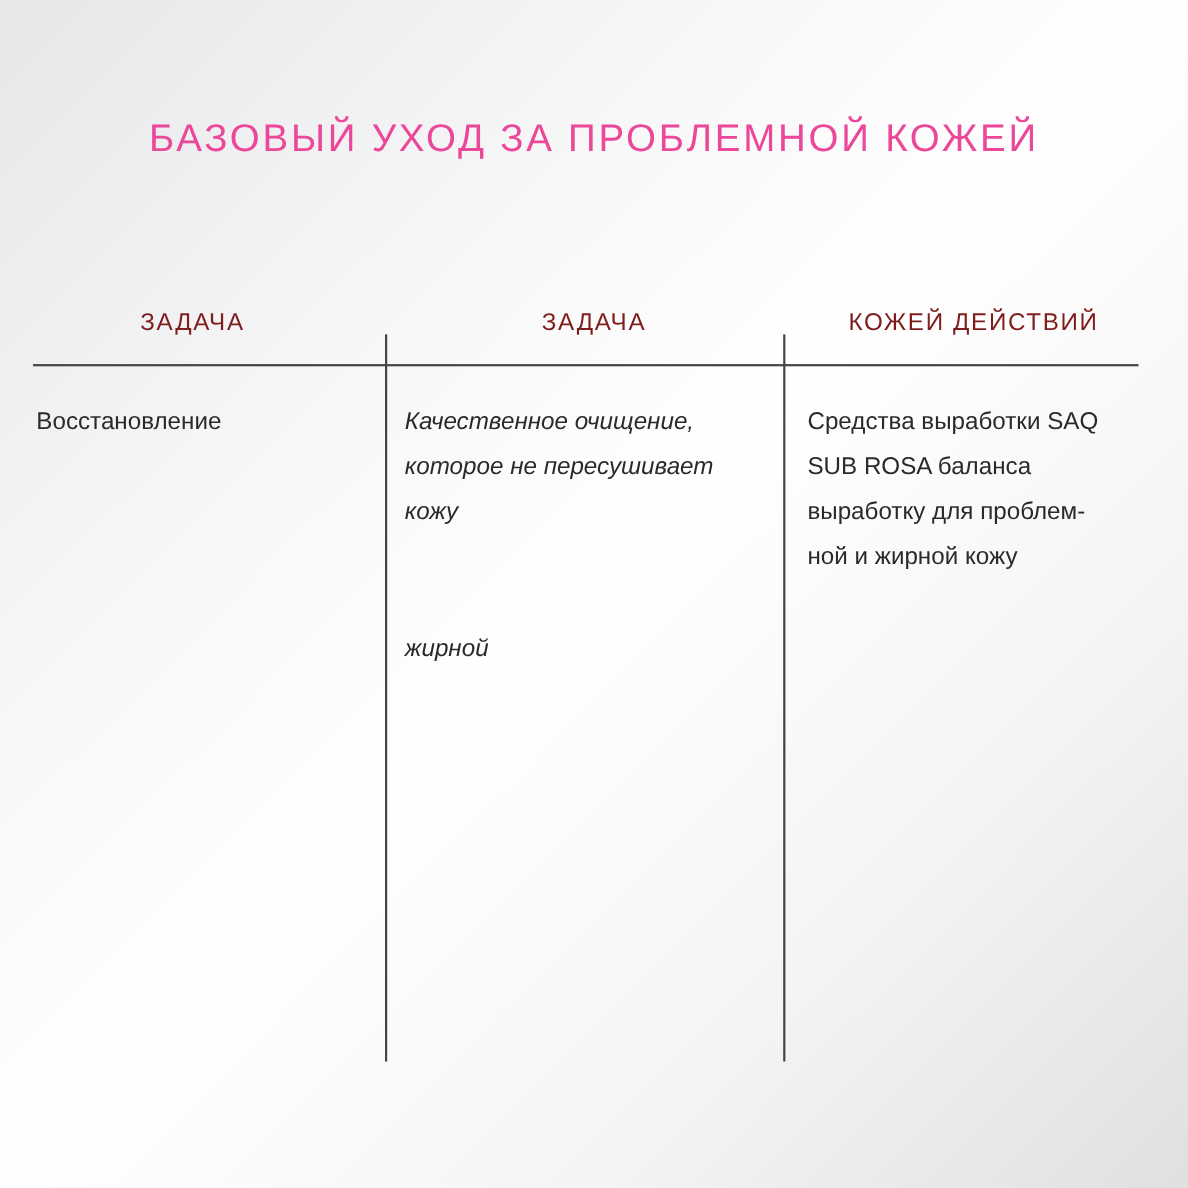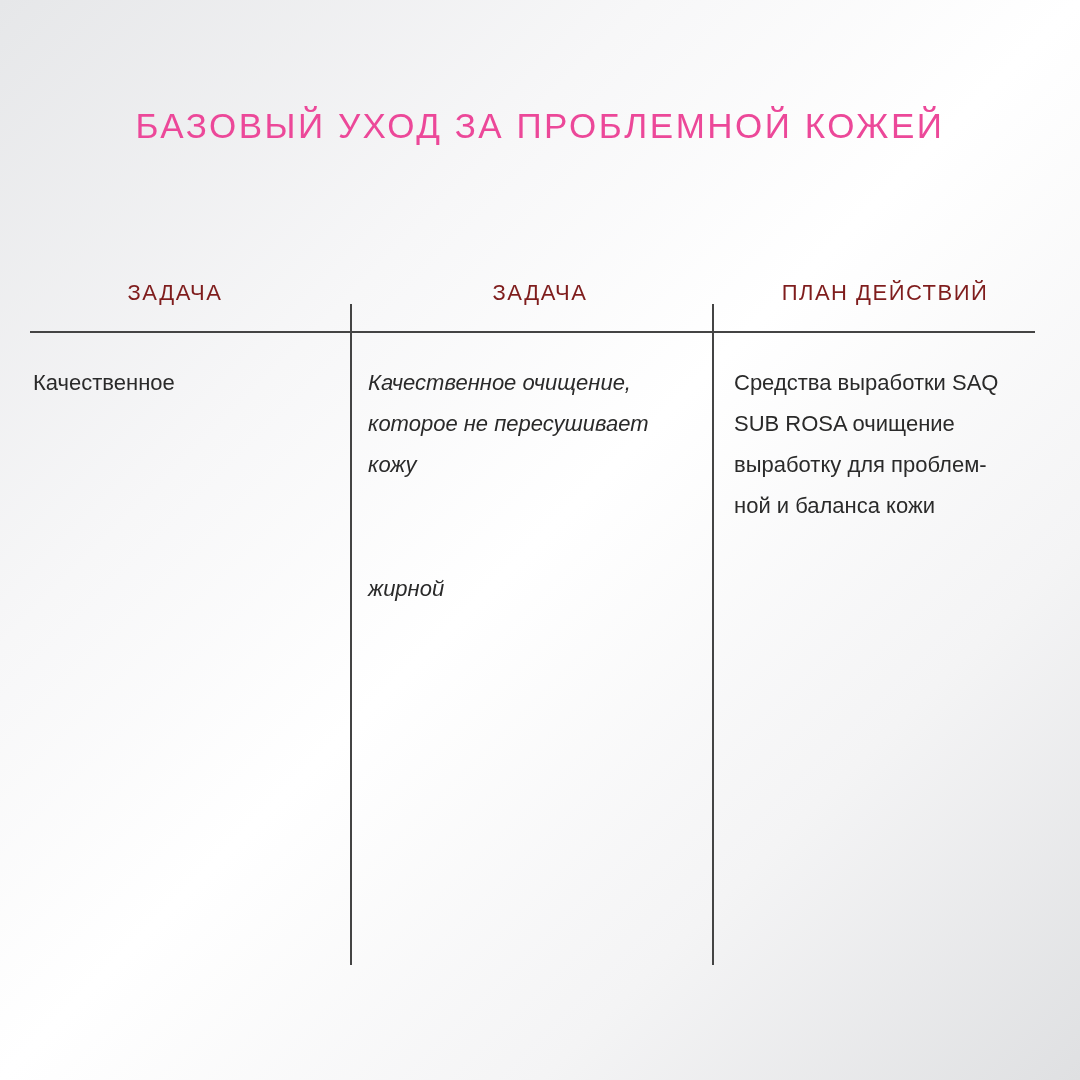--- a/index.html
+++ b/index.html
@@ -29,40 +29,40 @@
   }
   .cell p { margin: 0 0 42px 0; }
 </style>
 </head>
 <body>
 
 <div class="title">БАЗОВЫЙ УХОД ЗА ПРОБЛЕМНОЙ КОЖЕЙ</div>
 
 <div class="col-head" style="left:60px; width:230px;">ЗАДАЧА</div>
 <div class="col-head" style="left:420px; width:240px;">ЗАДАЧА</div>
-<div class="col-head" style="left:740px; width:290px;">ПЛАН ДЕЙСТВИЙ</div>
+<div class="col-head" style="left:740px; width:290px;">КОЖЕЙ ДЕЙСТВИЙ</div>
 
 <div class="hline"></div>
 <div class="vline" style="left:350px;"></div>
 <div class="vline" style="left:712px;"></div>
 
 <div class="cell" style="left:33px;">
-  <div>Качественное</div>
+  <div>Восстановление</div>
 </div>
 
 <div class="cell" style="left:368px;font-style:italic;">
   <p>
     <span>Качественное очищение,</span><br>
     <span>которое не пересушивает</span><br>
     <span>кожу</span>
   </p>
   <p>
     <br>
     <span>жирной</span>
   </p>
 </div>
 
 <div class="cell" style="left:734px;">
   <div>Средства выработки SAQ</div>
-  <div>SUB ROSA очищение</div>
+  <div>SUB ROSA баланса</div>
   <div>выработку для проблем-</div>
-  <div>ной и баланса кожи</div>
+  <div>ной и жирной кожу</div>
 </div>
 
 </body></html>

